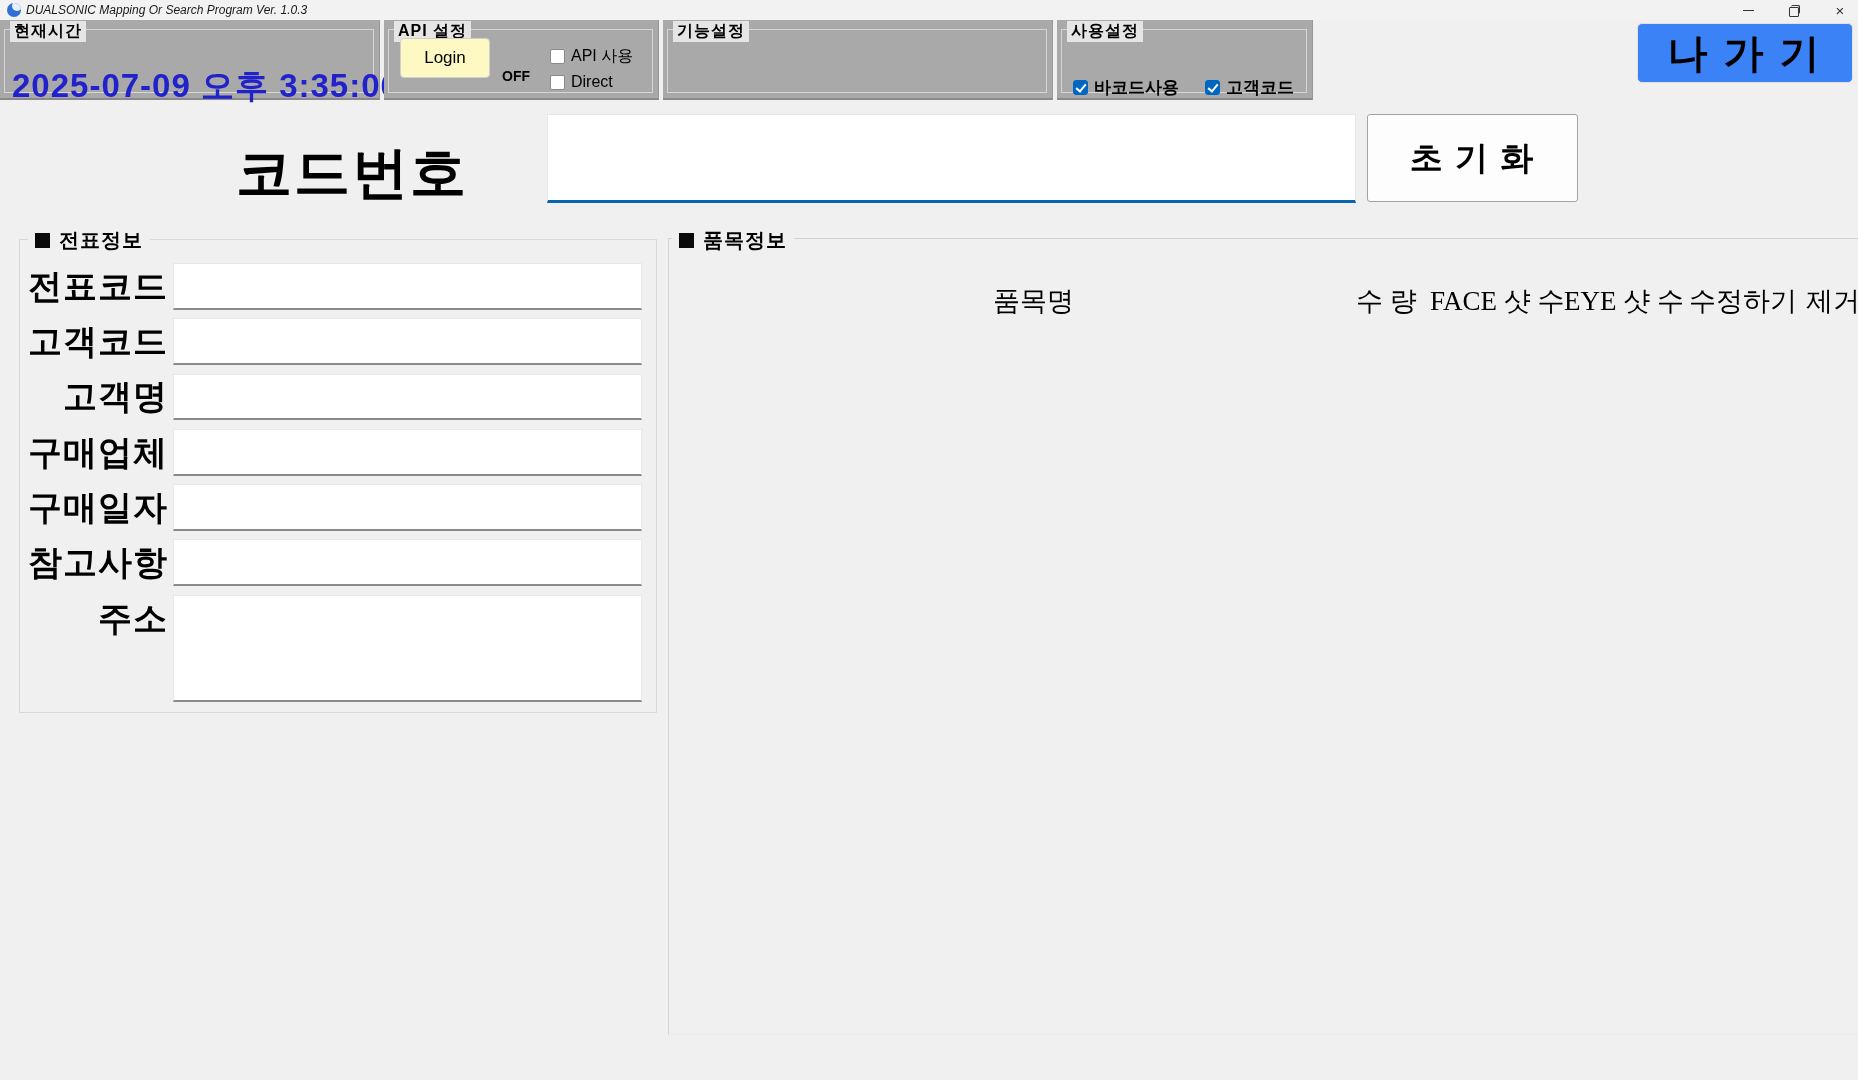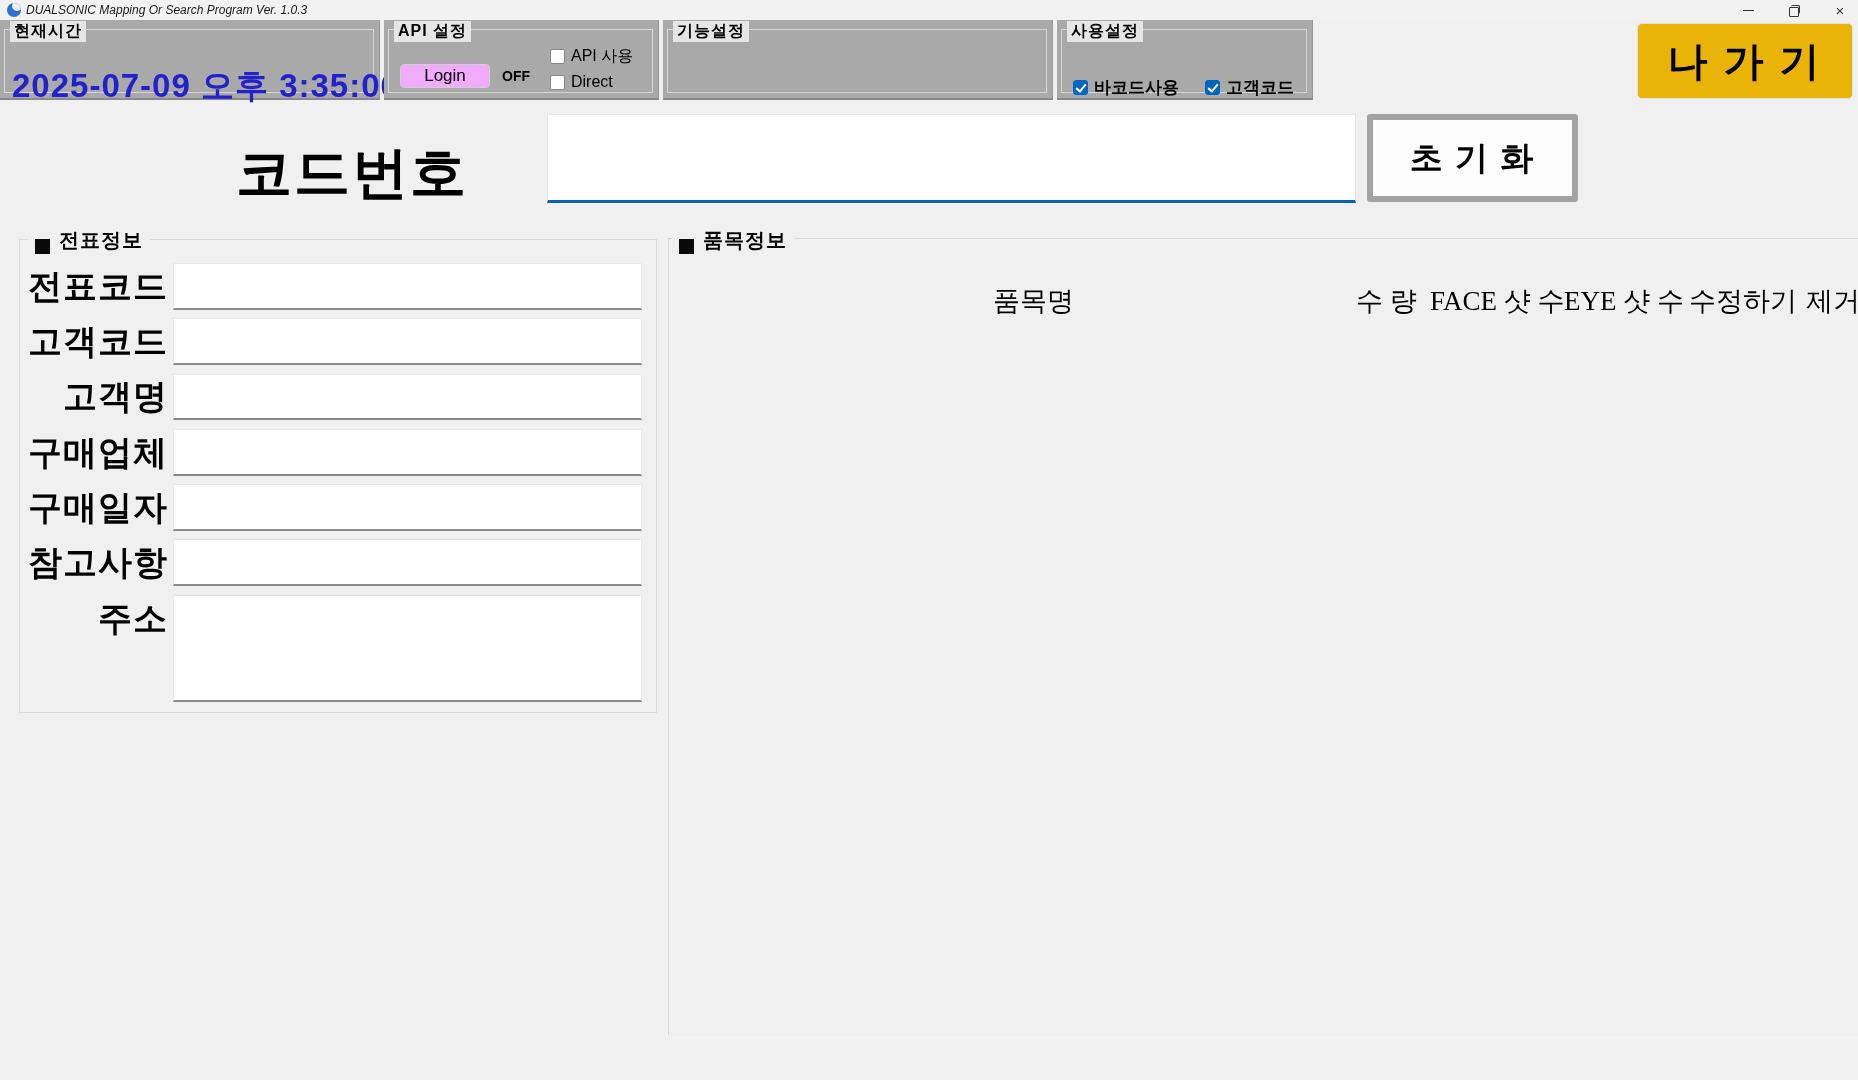--- a/index.html
+++ b/index.html
@@ -26,56 +26,56 @@
   
   .panel { position:absolute; top:20px; height:80px; background:#a9a9a9;
            border-bottom:2px solid #8a8a8a; border-right:1px solid #979797; }
   .panel-frame { position:absolute; left:4px; right:5px; top:9px; bottom:5px;
            border:1px solid #d6d6d6; }
   .panel-label { position:absolute; left:10px; top:1px; padding:0 4px; background:#e5e5e5;
            font-size:16px; font-weight:700; letter-spacing:1px; }
   .time-value { position:absolute; left:12px; top:44px; font-size:33px; font-weight:600;
            color:#2222cc; letter-spacing:1px; white-space:nowrap; }
 
-  .login-btn { position:absolute; left:16px; top:44px; width:90px; height:24px; background:#f0abfc;
+  .login-btn { position:absolute; left:16px; top:18px; width:90px; height:40px; background:#fef9c3;
            border:1px solid #cfcfcf; border-radius:4px; font-size:17px; display:flex;
            align-items:center; justify-content:center; }
   .off-text { position:absolute; left:118px; top:48px; font-size:14px; font-weight:600; }
   .api-checks { position:absolute; left:166px; top:26px; display:flex; flex-direction:column; gap:6px; }
   .check-row { display:flex; align-items:center; gap:6px; font-size:16px; white-space:nowrap; }
   .cb { width:15px; height:15px; background:#fff; border:1px solid #8a8a8a; border-radius:2px;
         flex:0 0 auto; position:relative; }
   .cb.checked { background:#0067c0; border-color:#0067c0; border-radius:3px; }
   .cb.checked::after { content:""; position:absolute; left:4px; top:1px; width:4px; height:8px;
         border:solid #fff; border-width:0 2px 2px 0; transform:rotate(40deg); }
   .radio { width:15px; height:15px; border-radius:50%; background:#fff; border:1px solid #8a8a8a; flex:0 0 auto; }
   .radio.selected { border:4.5px solid #0067c0; }
   .radio-row { position:absolute; left:14px; top:59px; display:flex; align-items:center; gap:20px; }
   .radio-item { display:flex; align-items:center; gap:7px; font-size:17px; font-weight:700; white-space:nowrap; }
   .usage-row { position:absolute; left:16px; top:56px; display:flex; align-items:flex-end; gap:26px; }
   .usage-row .check-row { font-size:17px; font-weight:700; }
 
   
-  .exit-btn { position:absolute; left:1637px; top:23px; width:216px; height:76px; background:#eab308;
+  .exit-btn { position:absolute; left:1637px; top:23px; width:216px; height:60px; background:#3b82f6;
            border:1px solid #e2e2e2; border-radius:5px; display:flex; align-items:center; justify-content:center;
            font-family:"Liberation Serif", serif; font-size:40px; font-weight:700; letter-spacing:3px; }
 
   
   .code-label { position:absolute; left:236px; top:136px; font-family:"Liberation Serif", serif;
            font-size:56px; font-weight:800; letter-spacing:2px; }
   .code-input { position:absolute; left:547px; top:114px; width:809px; height:89px; background:#fff;
            border:1px solid #e6e6e6; border-bottom:3px solid #0a64ad; font-size:40px; padding:0 14px;
            font-family:"Liberation Sans", sans-serif; outline:none; }
   .reset-btn { position:absolute; left:1367px; top:114px; width:211px; height:88px; background:#fdfdfd;
-           border:6px solid #a3a3a3; border-radius:3px; display:flex; align-items:center; justify-content:center;
+           border:1px solid #a3a3a3; border-radius:3px; display:flex; align-items:center; justify-content:center;
            font-family:"Liberation Serif", serif; font-size:33px; font-weight:700; letter-spacing:2px; }
 
   
   .slip-box { position:absolute; left:19px; top:239px; width:638px; height:474px; border:1px solid #d9d9d9; }
-  .group-label { position:absolute; display:flex; align-items:flex-end; gap:9px; background:#f0f0f0;
+  .group-label { position:absolute; display:flex; align-items:center; gap:9px; background:#f0f0f0;
            padding:0 7px; font-family:"Liberation Serif", serif; font-size:20px; font-weight:700;
            letter-spacing:1px; }
   .group-label .sq { width:15px; height:15px; background:#0a0a0a; flex:0 0 auto; }
   .slip-label-pos { left:28px; top:227px; }
   .item-label-pos { left:672px; top:227px; }
   .field-label { position:absolute; left:20px; width:148px; display:flex; align-items:center;
            justify-content:flex-end; font-family:"Liberation Serif", serif; font-size:34px; font-weight:700;
            letter-spacing:1px; white-space:nowrap; }
   .field-input { position:absolute; left:173px; width:469px; background:#fff; border:1px solid #e8e8e8;
            border-bottom:2px solid #8a8a8a; font-size:24px; padding:0 10px;

